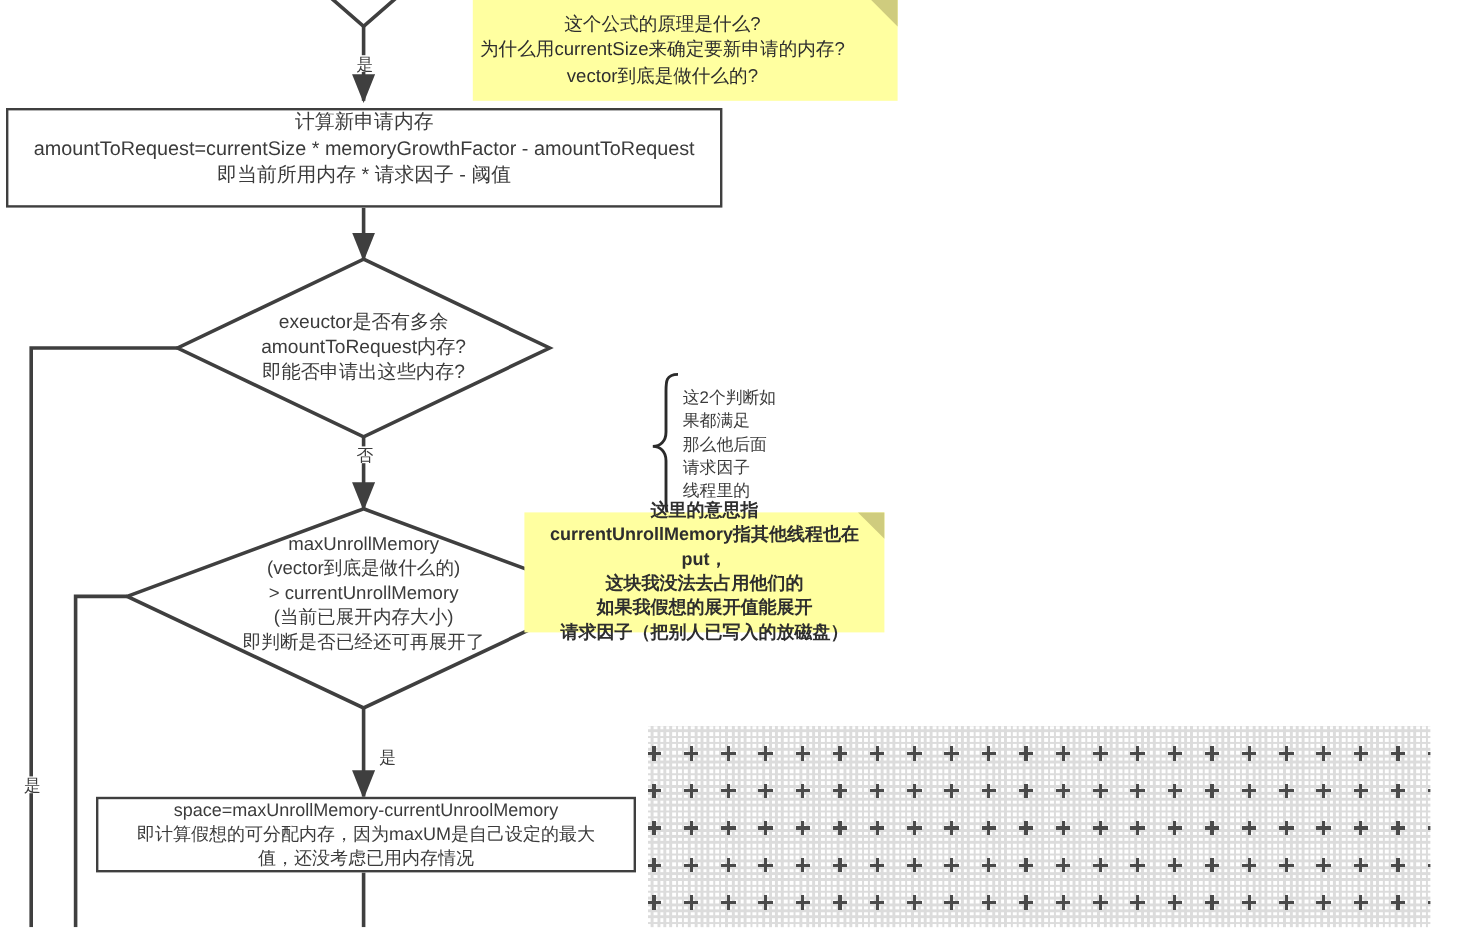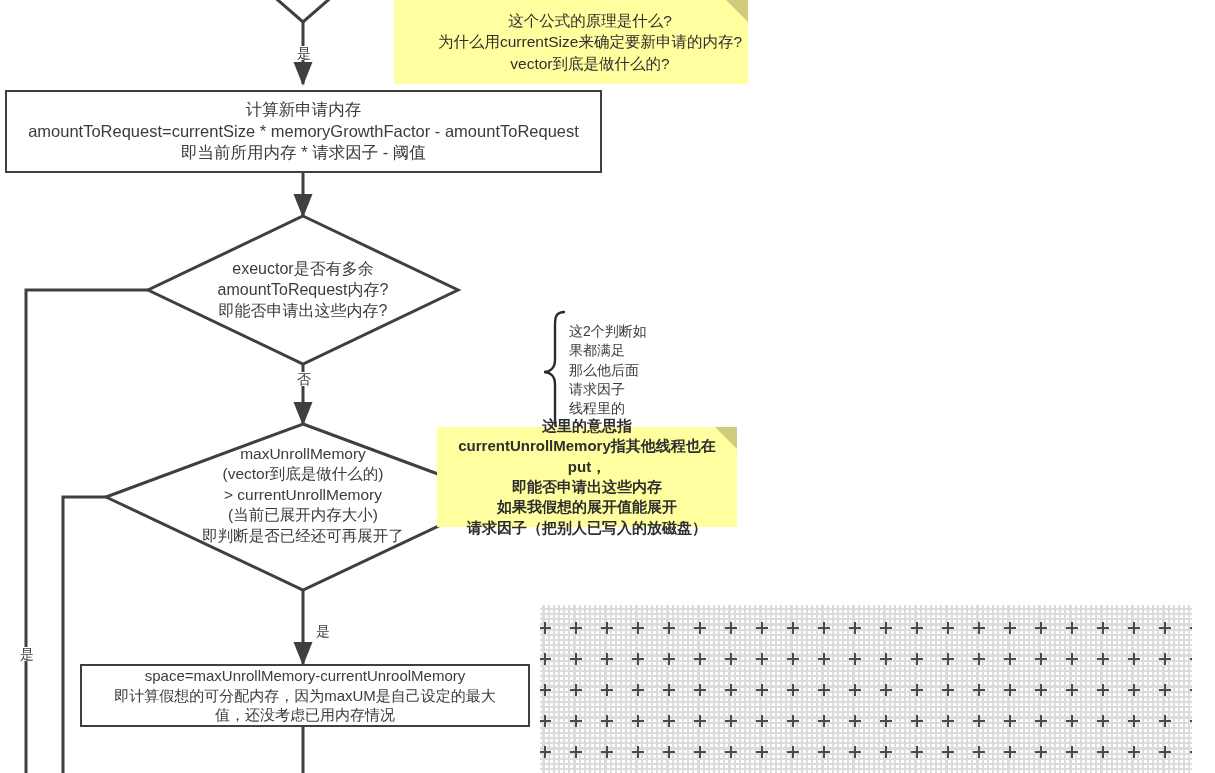--- a/index.html
+++ b/index.html
@@ -56,21 +56,21 @@
     color: #3b3b3b;
     white-space: pre-line;
     pointer-events: none;
   }
   .proc-box {
     position: absolute;
     background: #ffffff;
     border: 2px solid #3f3f3f;
     box-sizing: border-box;
     display: flex;
-    align-items: center;
+    align-items: flex-start;
     justify-content: center;
   }
   .proc-box .node-text { position: static; }
 
   .edge-label {
     position: absolute;
     font-size: 14px;
     color: #3b3b3b;
     background: #ffffff;
     padding: 0 1px;
@@ -81,21 +81,21 @@
   .note {
     position: absolute;
     background: #ffffa0;
     box-sizing: border-box;
     text-align: center;
     color: #2e2e2e;
     line-height: 1.36;
     white-space: pre-line;
     display: flex;
     align-items: center;
-    justify-content: flex-end;
+    justify-content: flex-start;
     padding: 2px 6px;
   }
   .note .fold {
     position: absolute;
     right: 0;
     top: 0;
     width: 0;
     height: 0;
     border-top: 22px solid #cfcc7e;
     border-left: 22px solid transparent;
@@ -285,16 +285,16 @@
 
   <div class="note" style="left:394px; top:0px; width:354px; height:84px; font-size:15.5px;">
     <span class="fold"></span>
     <div class="note-inner"><span>这个公式的原理是什么?</span><br><span>为什么用currentSize来确定要新申请的内存?</span><br><span>vector到底是做什么的?</span></div>
   </div>
 
   <div class="brace-text" style="left:569px; top:322px;"><span>这2个判断如</span><br><span>果都满足</span><br><span>那么他后面</span><br><span>请求因子</span><br><span>线程里的</span></div>
 
   <div class="note note-bold" style="left:437px; top:427px; width:300px; height:100px; font-size:15px;">
     <span class="fold"></span>
-    <div class="note-inner"><span>这里的意思指</span><br><span>currentUnrollMemory指其他线程也在put，</span><br><span>即能否申请出这些内存</span><br><span>如果我假想的展开值能展开</span><br><span>请求因子（把别人已写入的放磁盘）</span></div>
+    <div class="note-inner"><span>这里的意思指</span><br><span>currentUnrollMemory指其他线程也在put，</span><br><span>这块我没法去占用他们的</span><br><span>如果我假想的展开值能展开</span><br><span>请求因子（把别人已写入的放磁盘）</span></div>
   </div>
 
 </div>
 
 </body></html>

